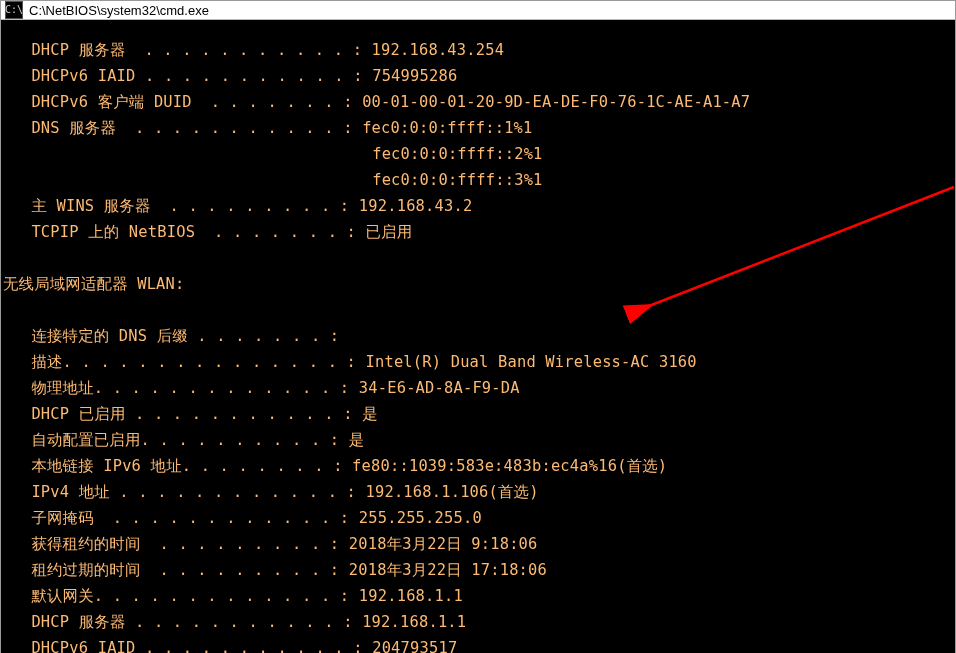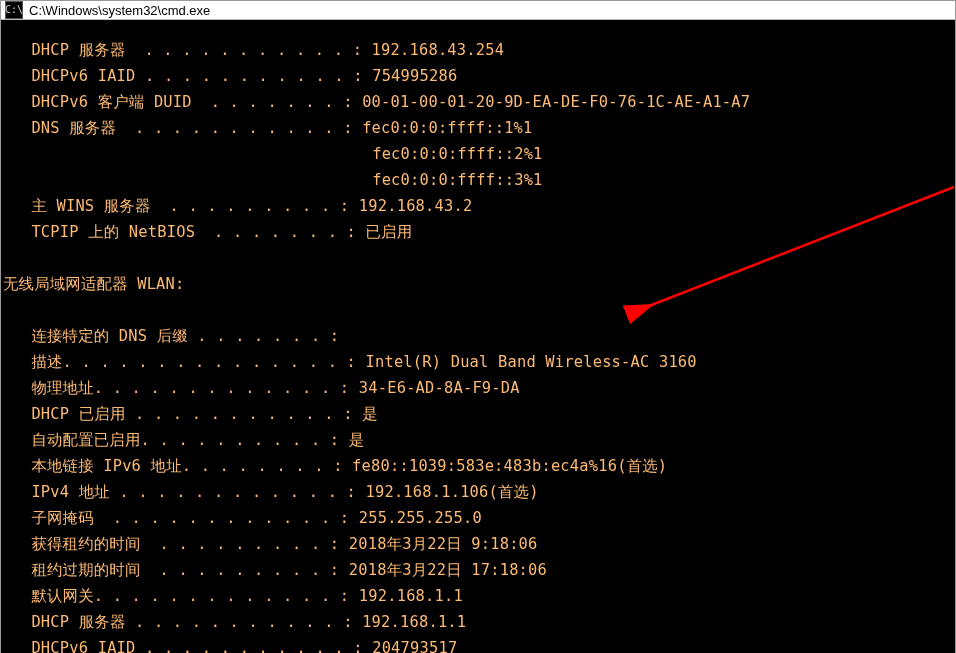--- a/index.html
+++ b/index.html
@@ -13,21 +13,21 @@
   .arrow{position:absolute;pointer-events:none}
   .arrow svg{overflow:visible}
   .cursor{display:inline-block;width:8px;height:17px;background:#c0c0c0;vertical-align:text-bottom;margin-left:1px}
 </style>
 </head>
 <body>
 
 <div class="window">
   <div class="titlebar">
     <span class="titlebar-icon">C:\</span>
-    <span class="titlebar-text">C:\Windows\system32\cmd.exe</span>
+    <span class="titlebar-text">C:\NetBIOS\system32\cmd.exe</span>
   </div>
   <div class="term-wrap">
     <pre class="term" id="term">   DHCP 服务器  . . . . . . . . . . . : 192.168.43.254
    DHCPv6 IAID . . . . . . . . . . . : 754995286
    DHCPv6 客户端 DUID  . . . . . . . : 00-01-00-01-20-9D-EA-DE-F0-76-1C-AE-A1-A7
    DNS 服务器  . . . . . . . . . . . : fec0:0:0:ffff::1%1
                                        fec0:0:0:ffff::2%1
                                        fec0:0:0:ffff::3%1
    主 WINS 服务器  . . . . . . . . . : 192.168.43.2
    TCPIP 上的 NetBIOS  . . . . . . . : 已启用

